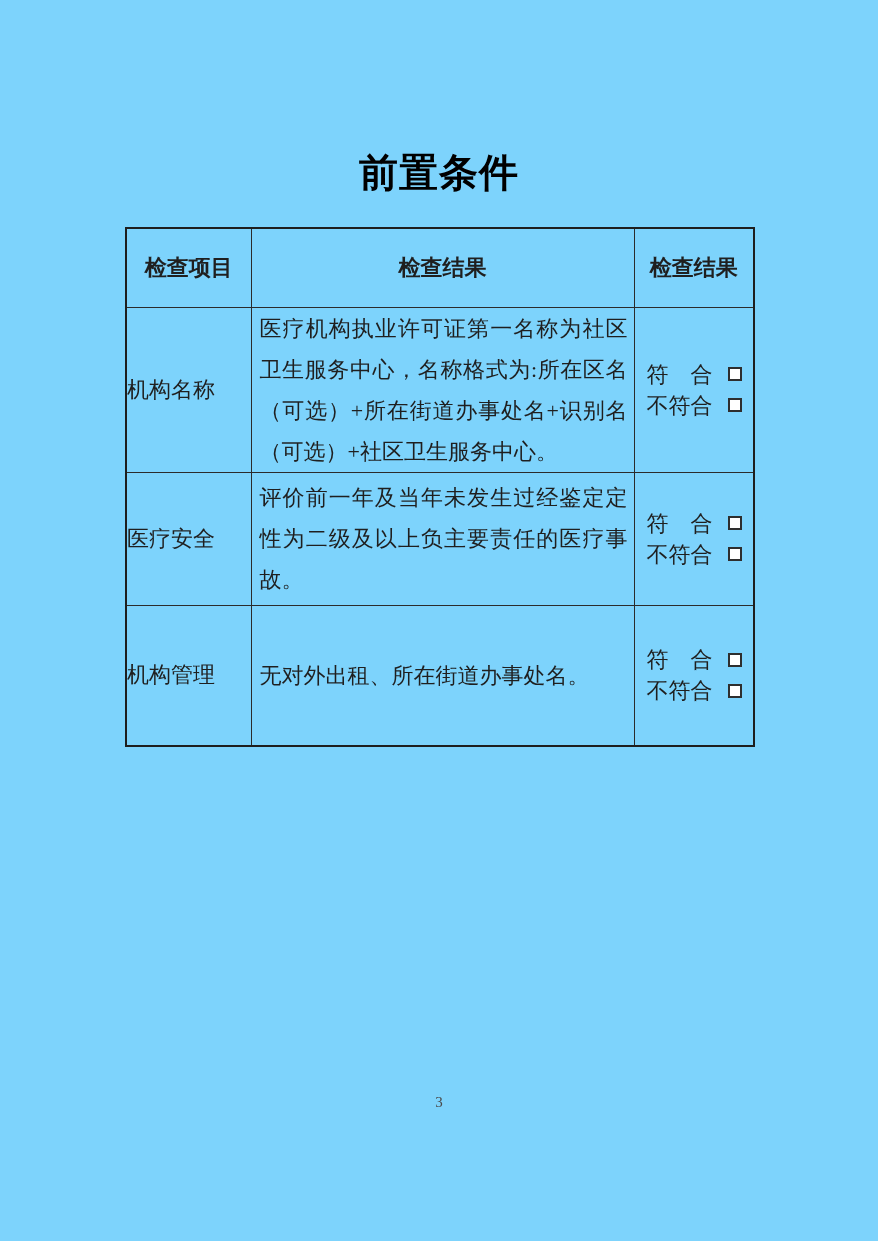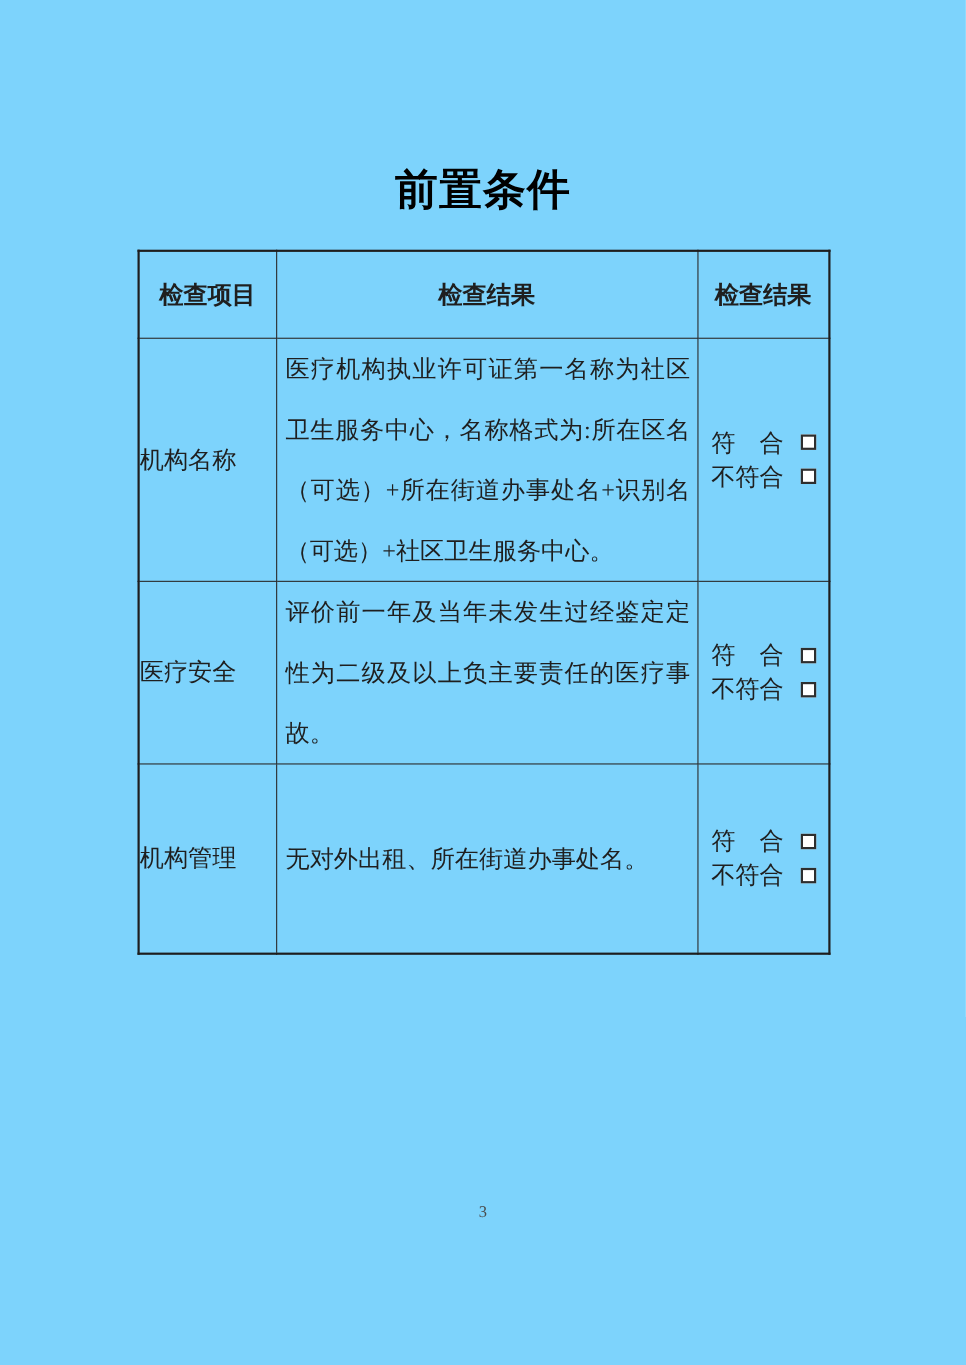--- a/index.html
+++ b/index.html
@@ -42,32 +42,32 @@
     vertical-align: middle;
     font-size: 22px;
     color: #1f1f1f;
   }
   col.c-item   { width: 125px; }
   col.c-content{ width: 383px; }
   col.c-result { width: 120px; }
   tr.hdr-row   { height: 79px; }
   tr.row-1     { height: 155px; }
   tr.row-2     { height: 133px; }
-  tr.row-3     { height: 173px; }
+  tr.row-3     { height: 141px; }
   td.hdr-cell {
     font-weight: bold;
     text-align: center;
     font-size: 23px;
   }
   td.item-cell {
     text-align: left;
   }
   td.content-cell {
     padding: 0 6px 0 8px;
-    line-height: 55px;
+    line-height: 41px;
     text-align: justify;
   }
   td.result-cell {
     padding: 0 11px 0 12px;
     margin-top: 12px;
   }
   .opt-line {
     display: flex;
     align-items: center;
     justify-content: space-between;

